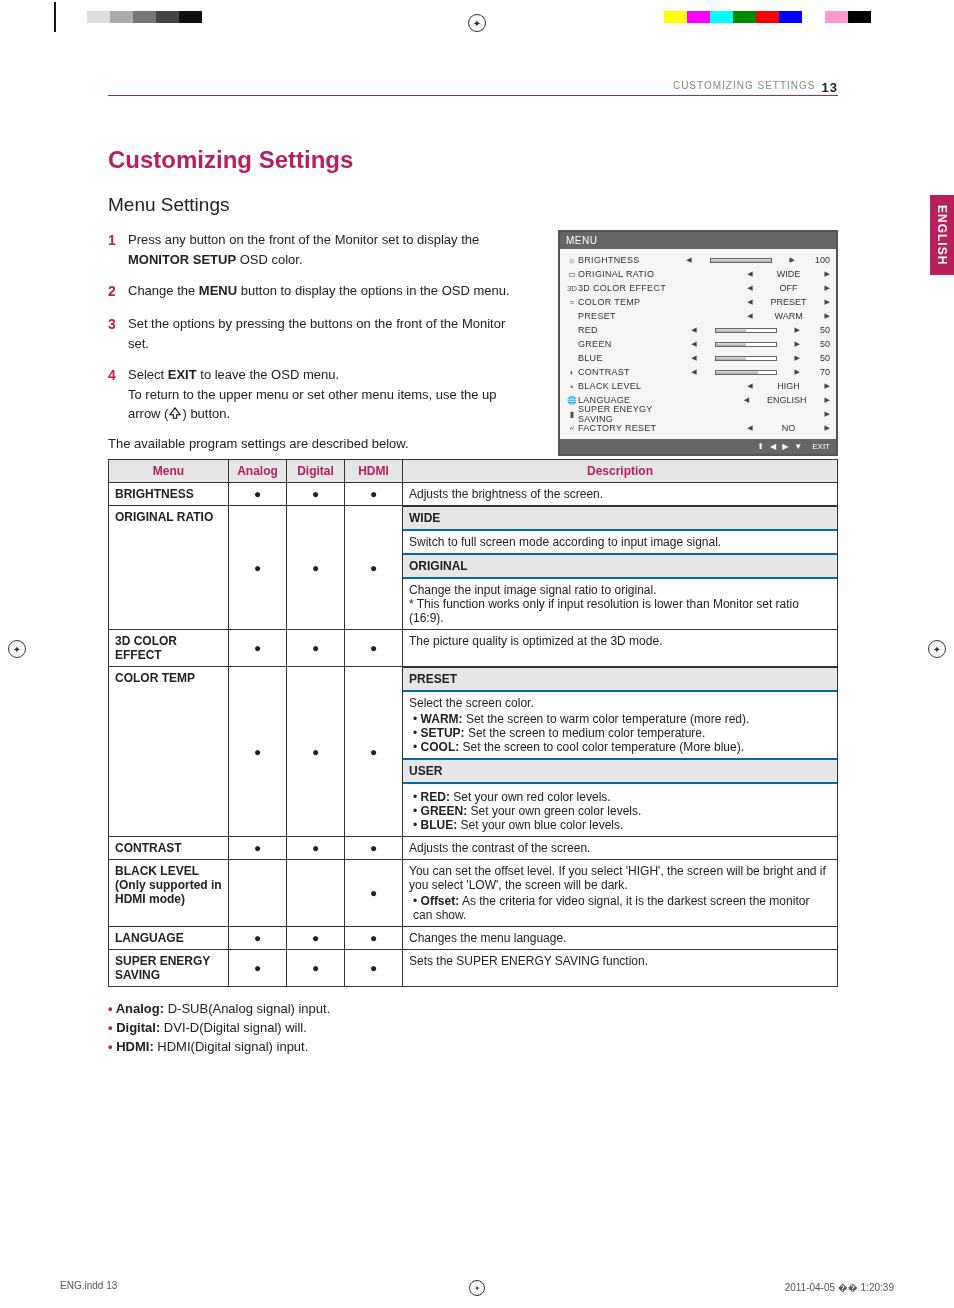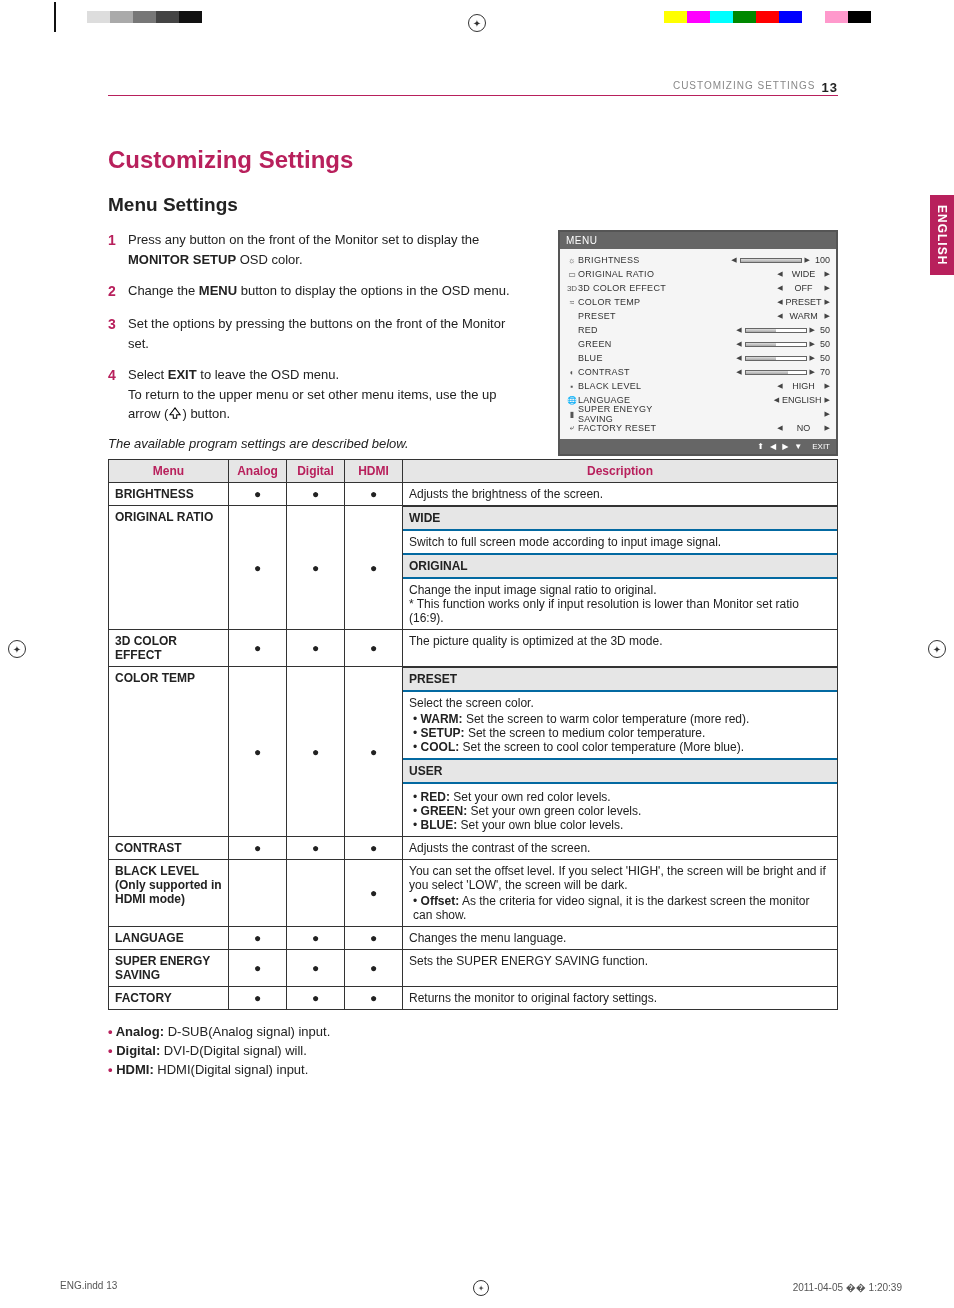--- a/index.html
+++ b/index.html
@@ -14,50 +14,50 @@
   .topstrip .right { margin-left: auto; display: flex; margin-right: 60px; }
   .crosshair { width: 18px; height: 18px; border: 1px solid #333; border-radius: 50%; position: absolute; left: 50%; top: 4px; transform: translate(-50%, 0); display: flex; align-items: center; justify-content: center; }
   .crosshair:after { content: '✦'; font-size: 10px; color: #333; }
 
   .content { position: absolute; top: 80px; left: 108px; width: 730px; }
   .header-rule { border-bottom: 1px solid #b8205c; width: 100%; margin-bottom: 4px; }
   .header-line { display: flex; justify-content: flex-end; font-size: 10px; letter-spacing: 1px; color: #888; }
   .header-line .pg { font-weight: bold; color: #222; margin-left: 6px; font-size: 13px; }
 
   h1 { color: #b8205c; font-size: 24px; margin-top: 50px; margin-bottom: 20px; font-weight: bold; }
-  h2 { color: #222; font-size: 19px; margin-bottom: 14px; font-weight: bold; }
+  h2 { color: #222; font-size: 19px; margin-bottom: 14px; font-weight: normal; }
 
   .steps { width: 405px; }
   .step { display: flex; margin-bottom: 12px; line-height: 1.5; }
   .step-num { color: #b8205c; font-weight: bold; width: 20px; flex-shrink: 0; font-size: 14px; }
   .step-text { flex: 1; }
   .step-text b { font-weight: bold; }
   .uparrow { display: inline-block; vertical-align: middle; }
   .uparrow svg { width: 14px; height: 12px; }
 
   
   .osd { position: absolute; left: 450px; top: 0; width: 280px; border: 2px solid #555; background: #f5f5f5; font-size: 9px; font-family: Arial, sans-serif; }
   .osd-title { background: #666; color: #fff; padding: 3px 6px; font-size: 10px; letter-spacing: 0.5px; }
   .osd-body { padding: 4px 6px; }
   .osd-row { display: flex; align-items: center; height: 14px; color: #333; }
   .osd-icon { width: 12px; display: inline-block; text-align: center; font-size: 8px; color: #555; }
   .osd-label { flex: 0 0 100px; letter-spacing: 0.3px; }
-  .osd-ctrl { flex: 1; display: flex; align-items: center; justify-content: flex-end; gap: 3px; }
+  .osd-ctrl { flex: 1; display: flex; align-items: center; justify-content: flex-end; gap: 18px; }
   .osd-ctrl .arL, .osd-ctrl .arR { font-size: 7px; color: #444; }
   .osd-ctrl .val { min-width: 36px; text-align: center; font-size: 9px; }
   .osd-ctrl .num { font-size: 9px; margin-left: 2px; }
   .slider { width: 62px; height: 5px; border: 1px solid #666; background: #fff; position: relative; display: inline-block; }
   .slider .fill { position: absolute; left: 0; top: 0; bottom: 0; background: linear-gradient(#ddd,#aaa); }
   .osd-foot { background: #666; color: #fff; font-size: 8px; padding: 3px 6px; display: flex; justify-content: flex-end; gap: 10px; align-items: center; }
   .osd-foot .navicons { display: flex; gap: 6px; font-size: 8px; }
 
   
   .sidetab { position: absolute; right: 0; top: 195px; width: 24px; height: 80px; background: #b8205c; color: #fff; display: flex; align-items: center; justify-content: center; writing-mode: vertical-rl; font-size: 12px; letter-spacing: 1px; font-weight: bold; }
 
-  .avail { margin-bottom: 8px; font-style: italic; }
+  .avail { margin-bottom: 8px; }
   table.settings { width: 100%; border-collapse: collapse; font-size: 12px; }
   table.settings th, table.settings td { border: 1px solid #333; padding: 4px 6px; vertical-align: top; text-align: left; }
   table.settings th { background: #e6e6e6; text-align: center; color: #b8205c; font-weight: bold; }
   table.settings td.fc { font-weight: bold; }
   table.settings td.dot { text-align: center; vertical-align: middle; }
   .subhdr { background: #e6e6e6; font-weight: bold; padding: 3px 6px; border-top: 1px solid #333; }
   .innercell { padding: 0 !important; }
   .innercell > div { padding: 4px 6px; }
   .innercell > div + div { border-top: 2px solid #0369a1; }
   ul.desc { margin: 2px 0 0 4px; padding: 0; list-style: none; }
@@ -65,21 +65,21 @@
 
   .legend { margin-top: 14px; }
   .legend li { list-style: none; margin-bottom: 4px; }
   .legend li:before { content: '• '; color: #b8205c; font-weight: bold; }
   .legend li b { font-weight: bold; }
 
   .sidecrossL, .sidecrossR { position: absolute; top: 640px; width: 18px; height: 18px; border: 1px solid #333; border-radius: 50%; display: flex; align-items: center; justify-content: center; font-size: 10px; }
   .sidecrossL { left: 8px; } .sidecrossR { right: 8px; }
   .sidecrossL:after, .sidecrossR:after { content: '✦'; color: #333; }
 
-  .footer { position: absolute; bottom: 14px; left: 60px; right: 52px; font-size: 10px; color: #555; display: flex; justify-content: space-between; }
+  .footer { position: absolute; bottom: 14px; left: 60px; right: 60px; font-size: 10px; color: #555; display: flex; justify-content: space-between; }
   .footer .center { position: absolute; left: 50%; transform: translateX(-50%); }
   .foot-cross { width: 16px; height: 16px; border: 1px solid #333; border-radius: 50%; display: inline-flex; align-items: center; justify-content: center; font-size: 8px; }
   .foot-cross:after { content: '✦'; }
 
   .twocol { position: relative; }
 </style>
 </head>
 <body>
 
 <div class="page">
@@ -395,27 +395,20 @@
         <td class="dot">●</td>
         <td>Changes the menu language.</td>
       </tr>
       <tr>
         <td class="fc">SUPER ENERGY SAVING</td>
         <td class="dot">●</td>
         <td class="dot">●</td>
         <td class="dot">●</td>
         <td>Sets the SUPER ENERGY SAVING function.</td>
       </tr>
-      <tr>
-        <td class="fc">FACTORY</td>
-        <td class="dot">●</td>
-        <td class="dot">●</td>
-        <td class="dot">●</td>
-        <td>Returns the monitor to original factory settings.</td>
-      </tr>
     </tbody>
       </table>
 
     <ul class="legend">
       <li><b>Analog:</b><span> D-SUB(Analog signal) input.</span></li>
       <li><b>Digital:</b><span> DVI-D(Digital signal) will.</span></li>
       <li><b>HDMI:</b><span> HDMI(Digital signal) input.</span></li>
     </ul>
   </div>
 

